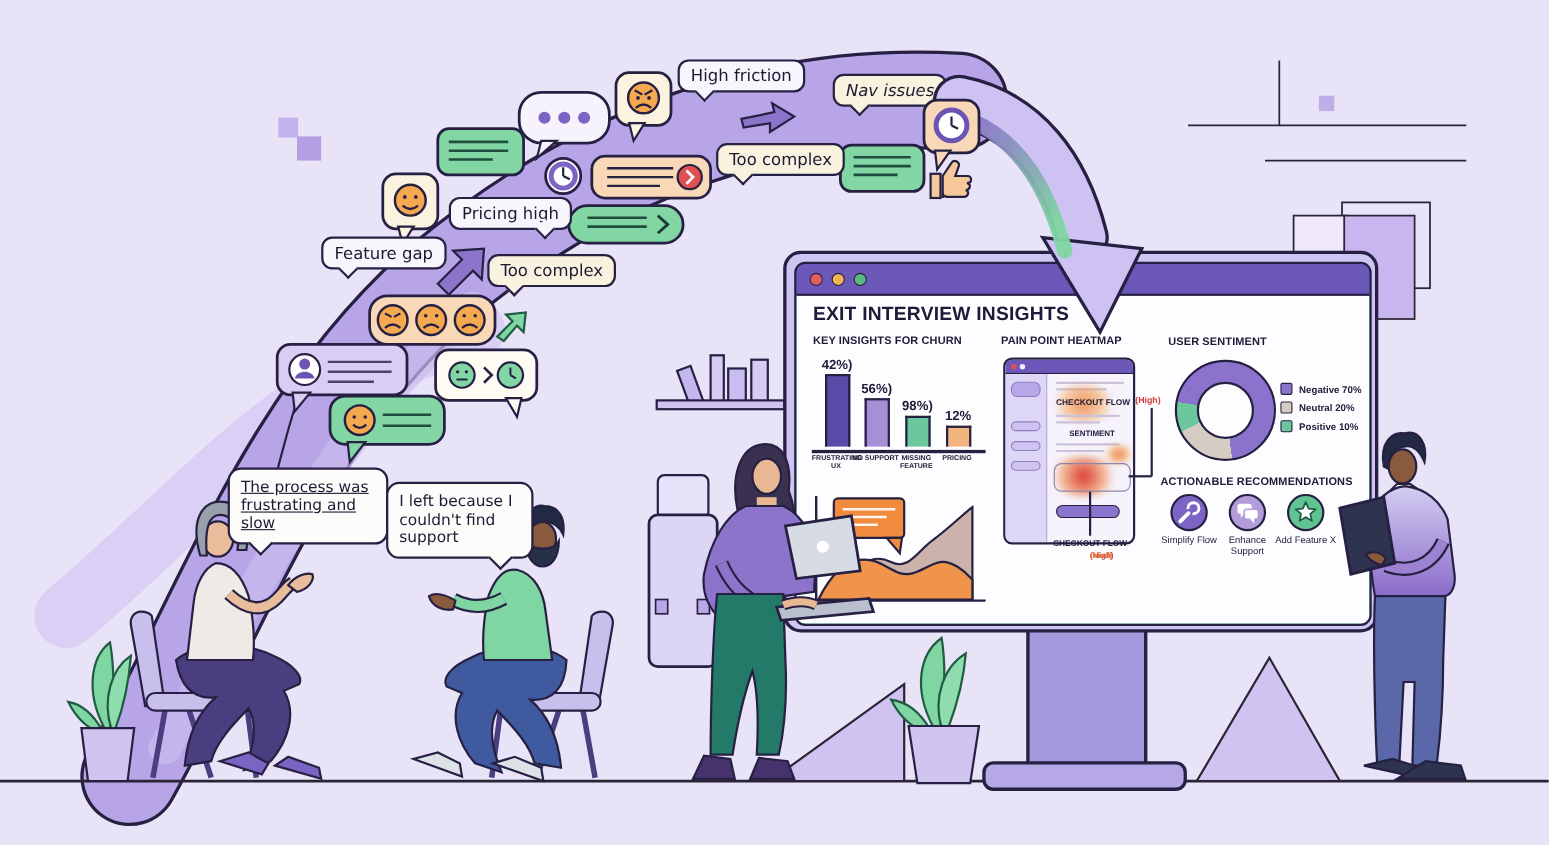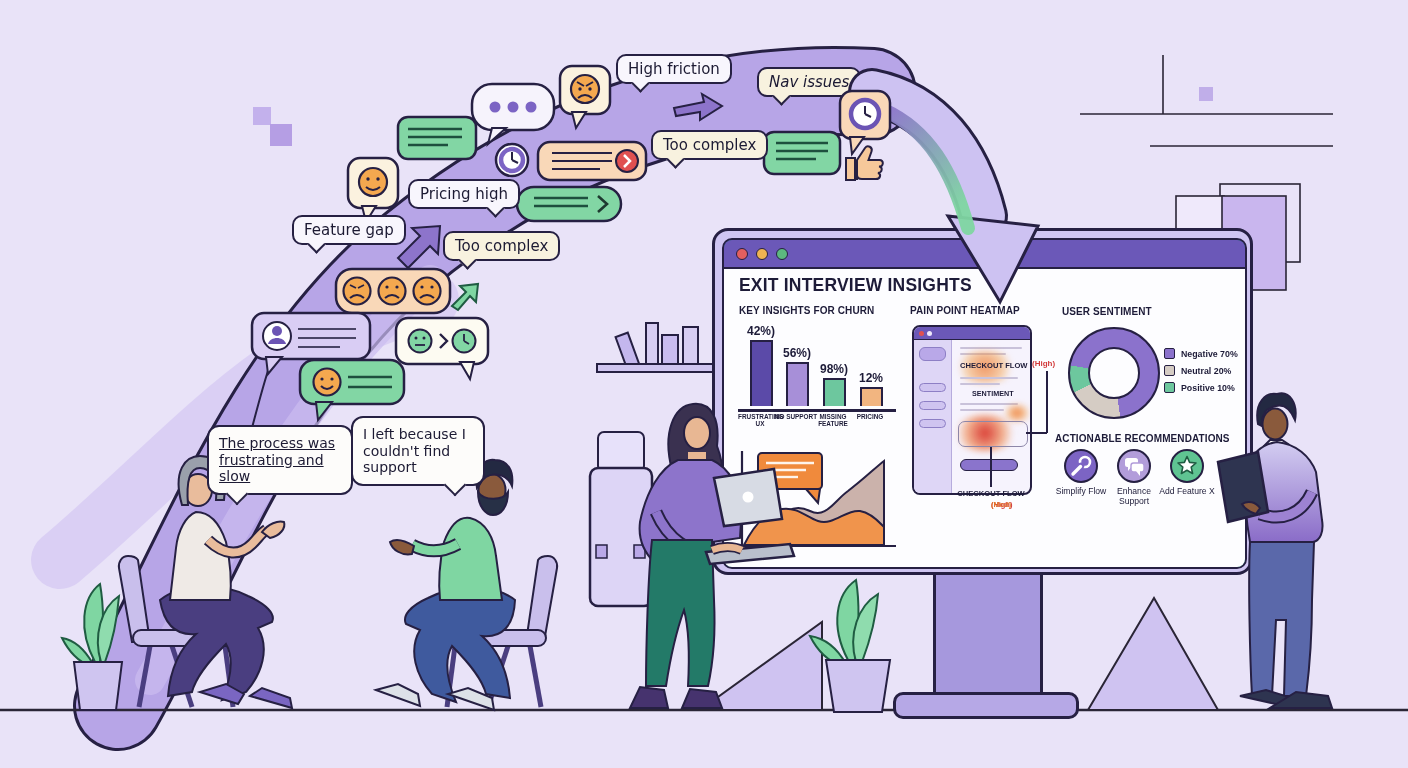--- a/index.html
+++ b/index.html
@@ -309,21 +309,21 @@
   </div>
 <div class="bubble cream" style="left:757px;top:67px;font-style:italic;">
   <span>Nav issues</span>
   </div>
 <div class="bubble cream" style="left:651px;top:130px;">
   <span>Too complex</span>
   </div>
 
 <div class="quote" style="left:207px;top:425px;width:122px;text-decoration:underline;">
   <span>The process was frustrating and slow</span></div>
-<div class="quote tail-r" style="left:351px;top:416px;width:110px;">
+<div class="quote tail-r" style="left:351px;top:438px;width:110px;">
   <span>I left because I couldn't find support</span></div>
 
 <div class="stand-pillar"></div>
 <div class="stand-base"></div>
 
 <div class="monitor">
  <div class="monitor-inner">
   <div class="titlebar">
     <span class="tdot" style="background: rgb(227, 95, 95);"></span>
     <span class="tdot" style="background: rgb(239, 179, 82);"></span>

